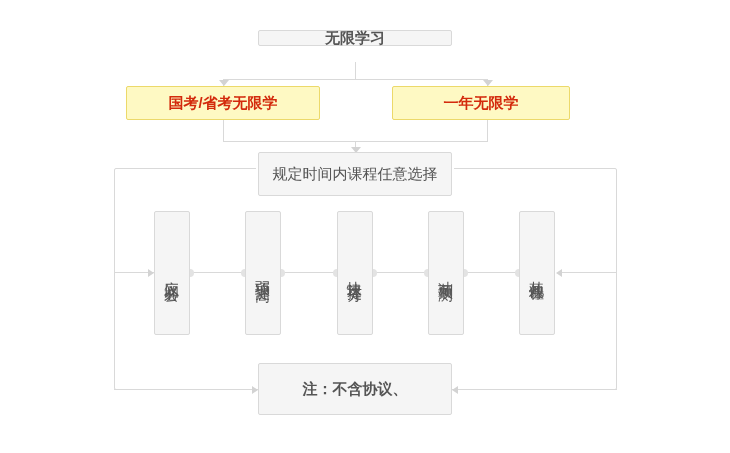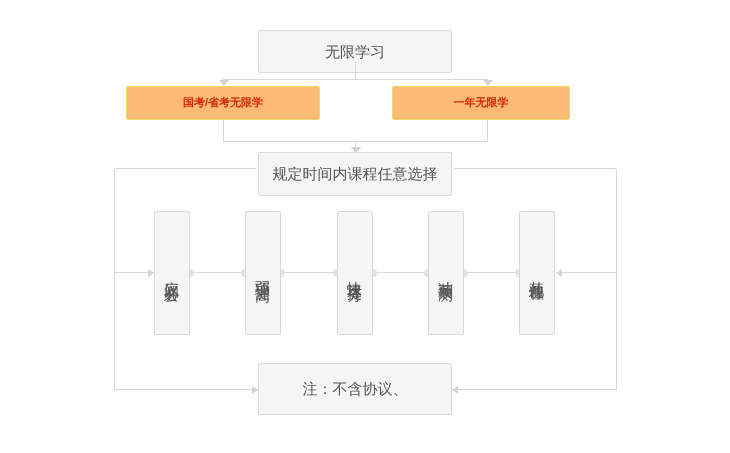--- a/index.html
+++ b/index.html
@@ -27,32 +27,33 @@
     border-radius: 2px;
     display: flex;
     align-items: center;
     justify-content: center;
     text-align: center;
     font-size: 15px;
     color: #555555;
     line-height: 1.45;
   }
   .node-yellow {
-    background: #fdba74;
+    background: #fef9c3;
     border: 1px solid #ecd96a;
     color: #d32a0c;
     font-weight: 700;
-    font-size: 11px;
+    font-size: 15px;
   }
   
   #node-root {
     left: 258px;
     top: 30px;
     width: 194px;
-    height: 43px;
+    height: 16px;
+    font-weight: bold;
   }
   #node-left-plan {
     left: 126px;
     top: 86px;
     width: 194px;
     height: 34px;
   }
   #node-right-plan {
     left: 392px;
     top: 86px;
@@ -70,20 +71,21 @@
     top: 363px;
     width: 194px;
     height: 52px;
     font-size: 15px;
     flex-direction: column;
     padding: 0 6px;
   }
   #node-note .note-line {
     display: block;
     white-space: nowrap;
+    font-weight: bold;
   }
   
   #course-frame {
     position: absolute;
     left: 114px;
     top: 168px;
     width: 503px;
     height: 222px;
     border: 1px solid #d9d9d9;
     border-top: 1px solid #d9d9d9;

